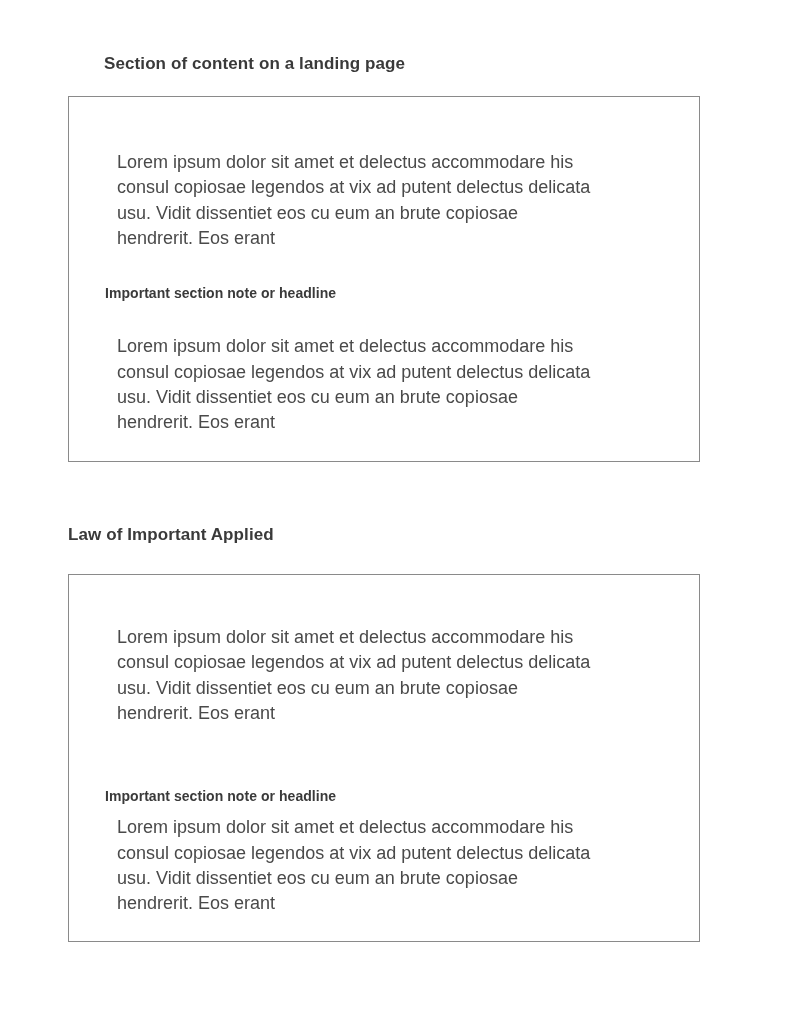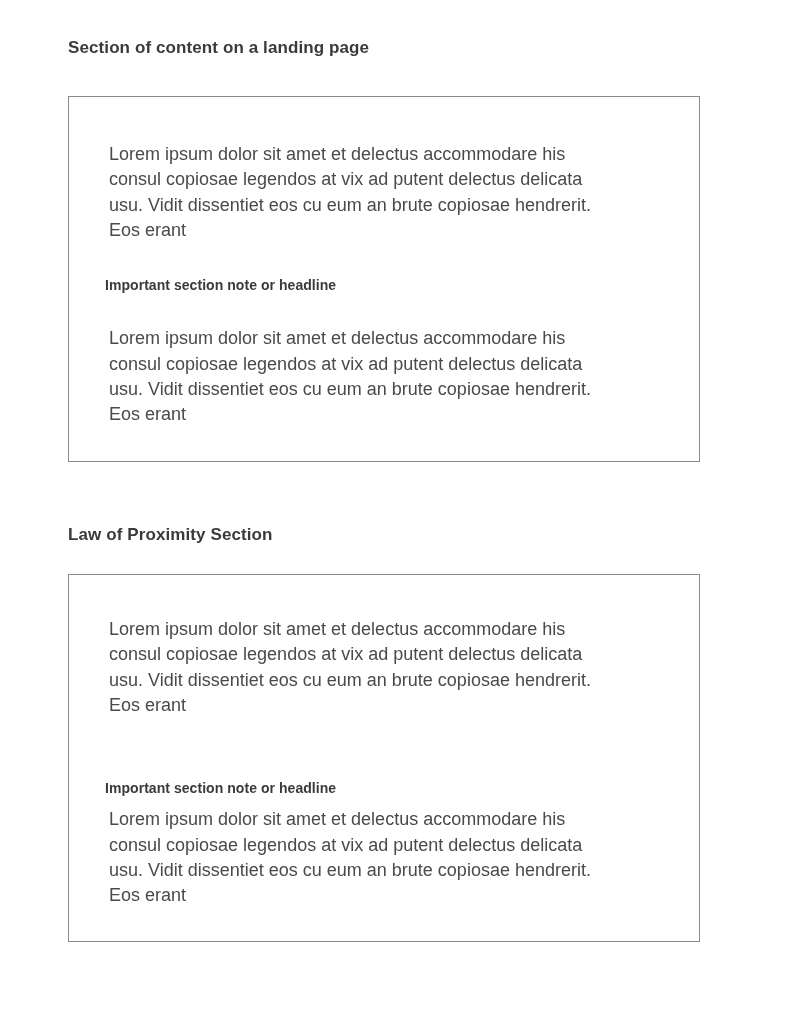--- a/index.html
+++ b/index.html
@@ -27,21 +27,21 @@
   .section-title {
     position: absolute;
     left: 68px;
     font-size: 17px;
     font-weight: bold;
     color: #3a3a3a;
     letter-spacing: 0.1px;
     white-space: nowrap;
     margin: 0;
   }
-  .section-title.t1 { top: 38px; }
+  .section-title.t1 { top: 54px; margin-left: 36px; }
   .section-title.t2 { top: 525px; }
 
   
   .example-box {
     position: absolute;
     left: 68px;
     width: 632px;
     box-sizing: border-box;
     border: 1px solid #8a8a8a;
     background: #ffffff;
@@ -60,21 +60,21 @@
     position: absolute;
     left: 36px;
     top: 0;
     width: 500px;
   }
 
   .para {
     font-size: 18px;
     line-height: 25.3px;
     color: #4a4a4a;
-    margin: 4px;
+    margin: 12px;
     max-width: 492px;
   }
 
   .sub-head {
     font-size: 14px;
     line-height: 25.3px;
     font-weight: bold;
     color: #3a3a3a;
     margin: 0;
     letter-spacing: 0.05px;
@@ -100,21 +100,21 @@
   <h2 class="section-title t1">Section of content on a landing page</h2>
 
   <div class="example-box box1">
     <div class="box-content">
       <p class="para p-first">Lorem ipsum dolor sit amet et delectus accommodare his consul copiosae legendos at vix ad putent delectus delicata usu. Vidit dissentiet eos cu eum an brute copiosae hendrerit. Eos erant</p>
       <p class="sub-head">Important section note or headline</p>
       <p class="para p-second">Lorem ipsum dolor sit amet et delectus accommodare his consul copiosae legendos at vix ad putent delectus delicata usu. Vidit dissentiet eos cu eum an brute copiosae hendrerit. Eos erant</p>
     </div>
   </div>
 
-  <h2 class="section-title t2">Law of Proximity Section</h2>
+  <h2 class="section-title t2">Law of Important Applied</h2>
 
   <div class="example-box box2">
     <div class="box-content">
       <p class="para p-first">Lorem ipsum dolor sit amet et delectus accommodare his consul copiosae legendos at vix ad putent delectus delicata usu. Vidit dissentiet eos cu eum an brute copiosae hendrerit. Eos erant</p>
       <p class="sub-head">Important section note or headline</p>
       <p class="para p-second">Lorem ipsum dolor sit amet et delectus accommodare his consul copiosae legendos at vix ad putent delectus delicata usu. Vidit dissentiet eos cu eum an brute copiosae hendrerit. Eos erant</p>
     </div>
   </div>
 
 </div>

